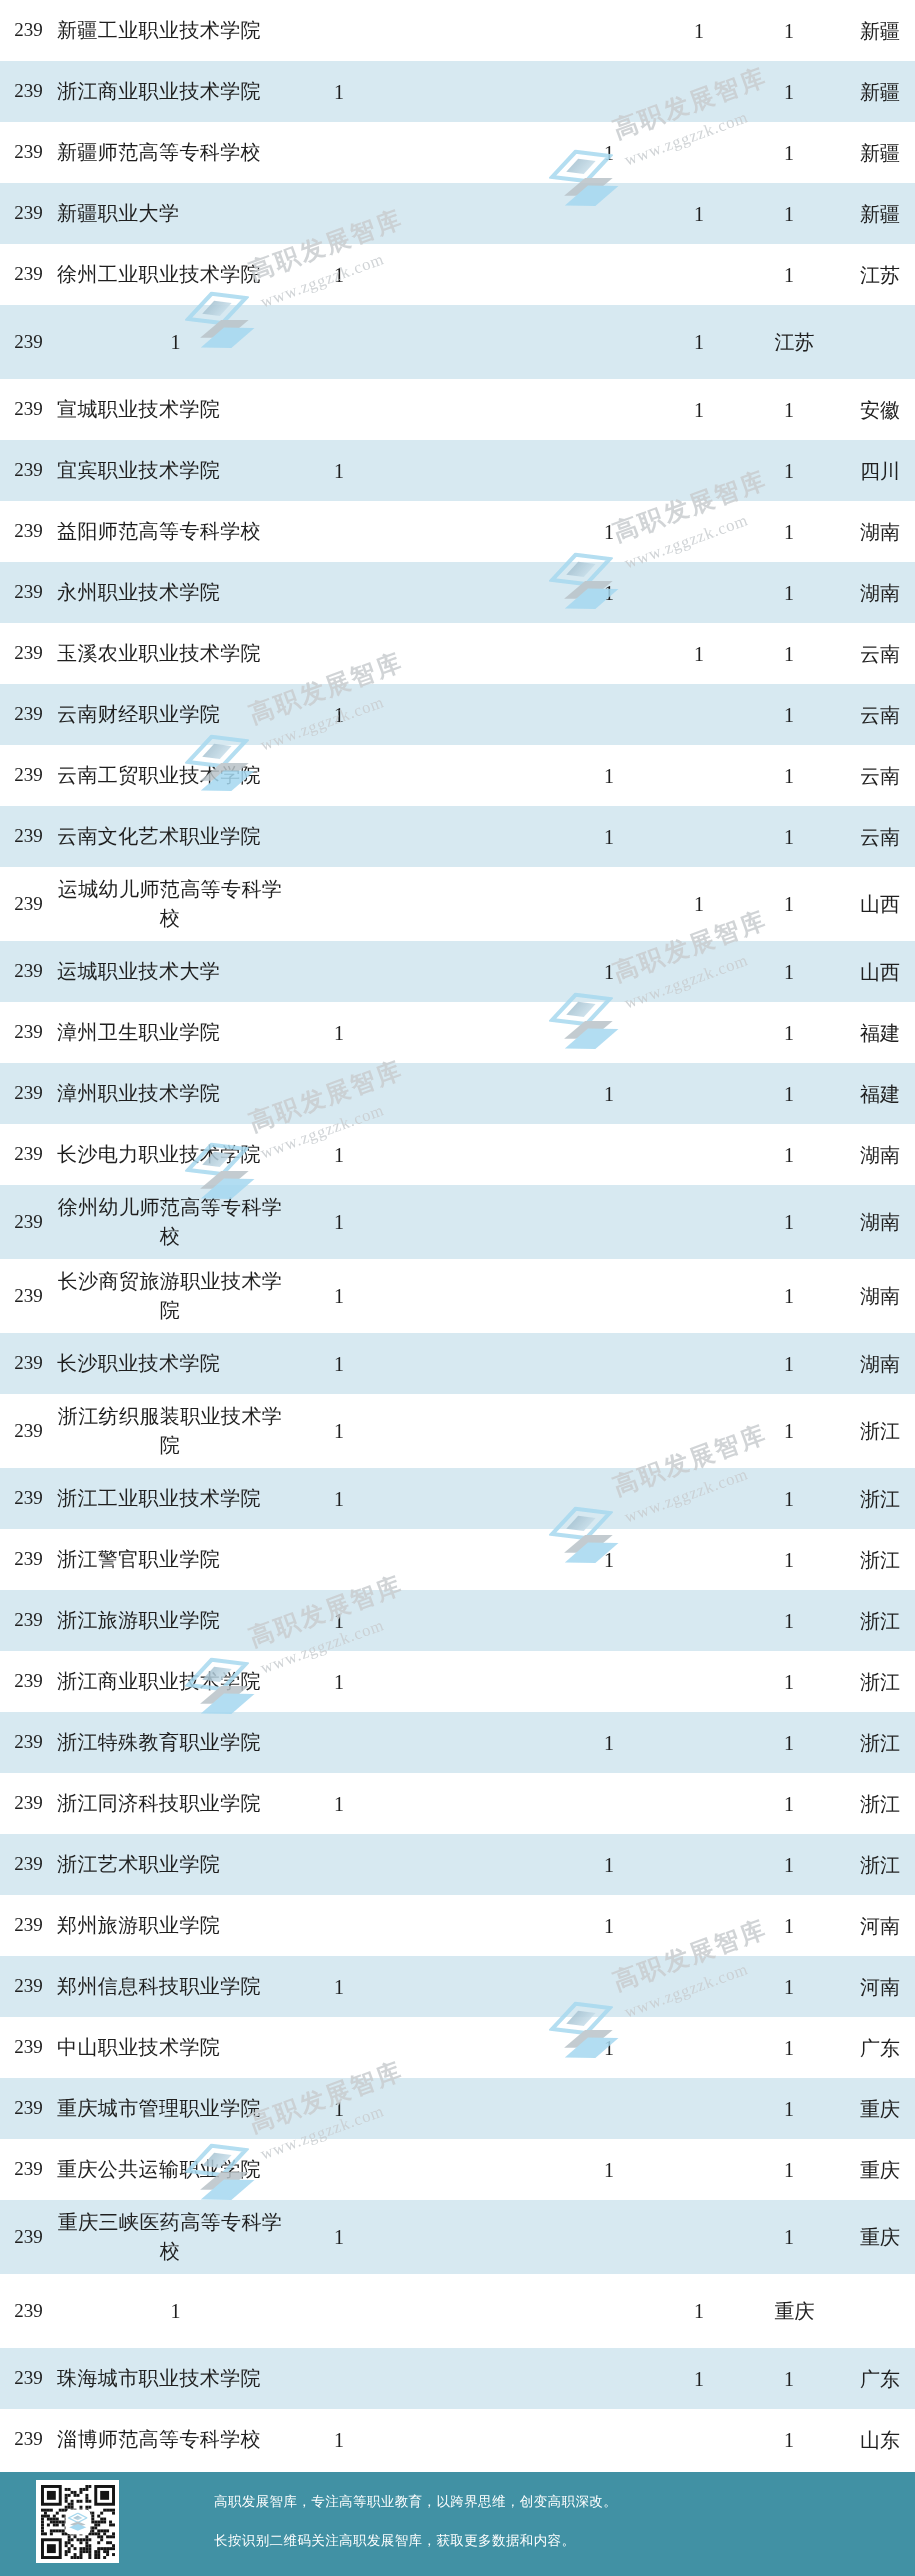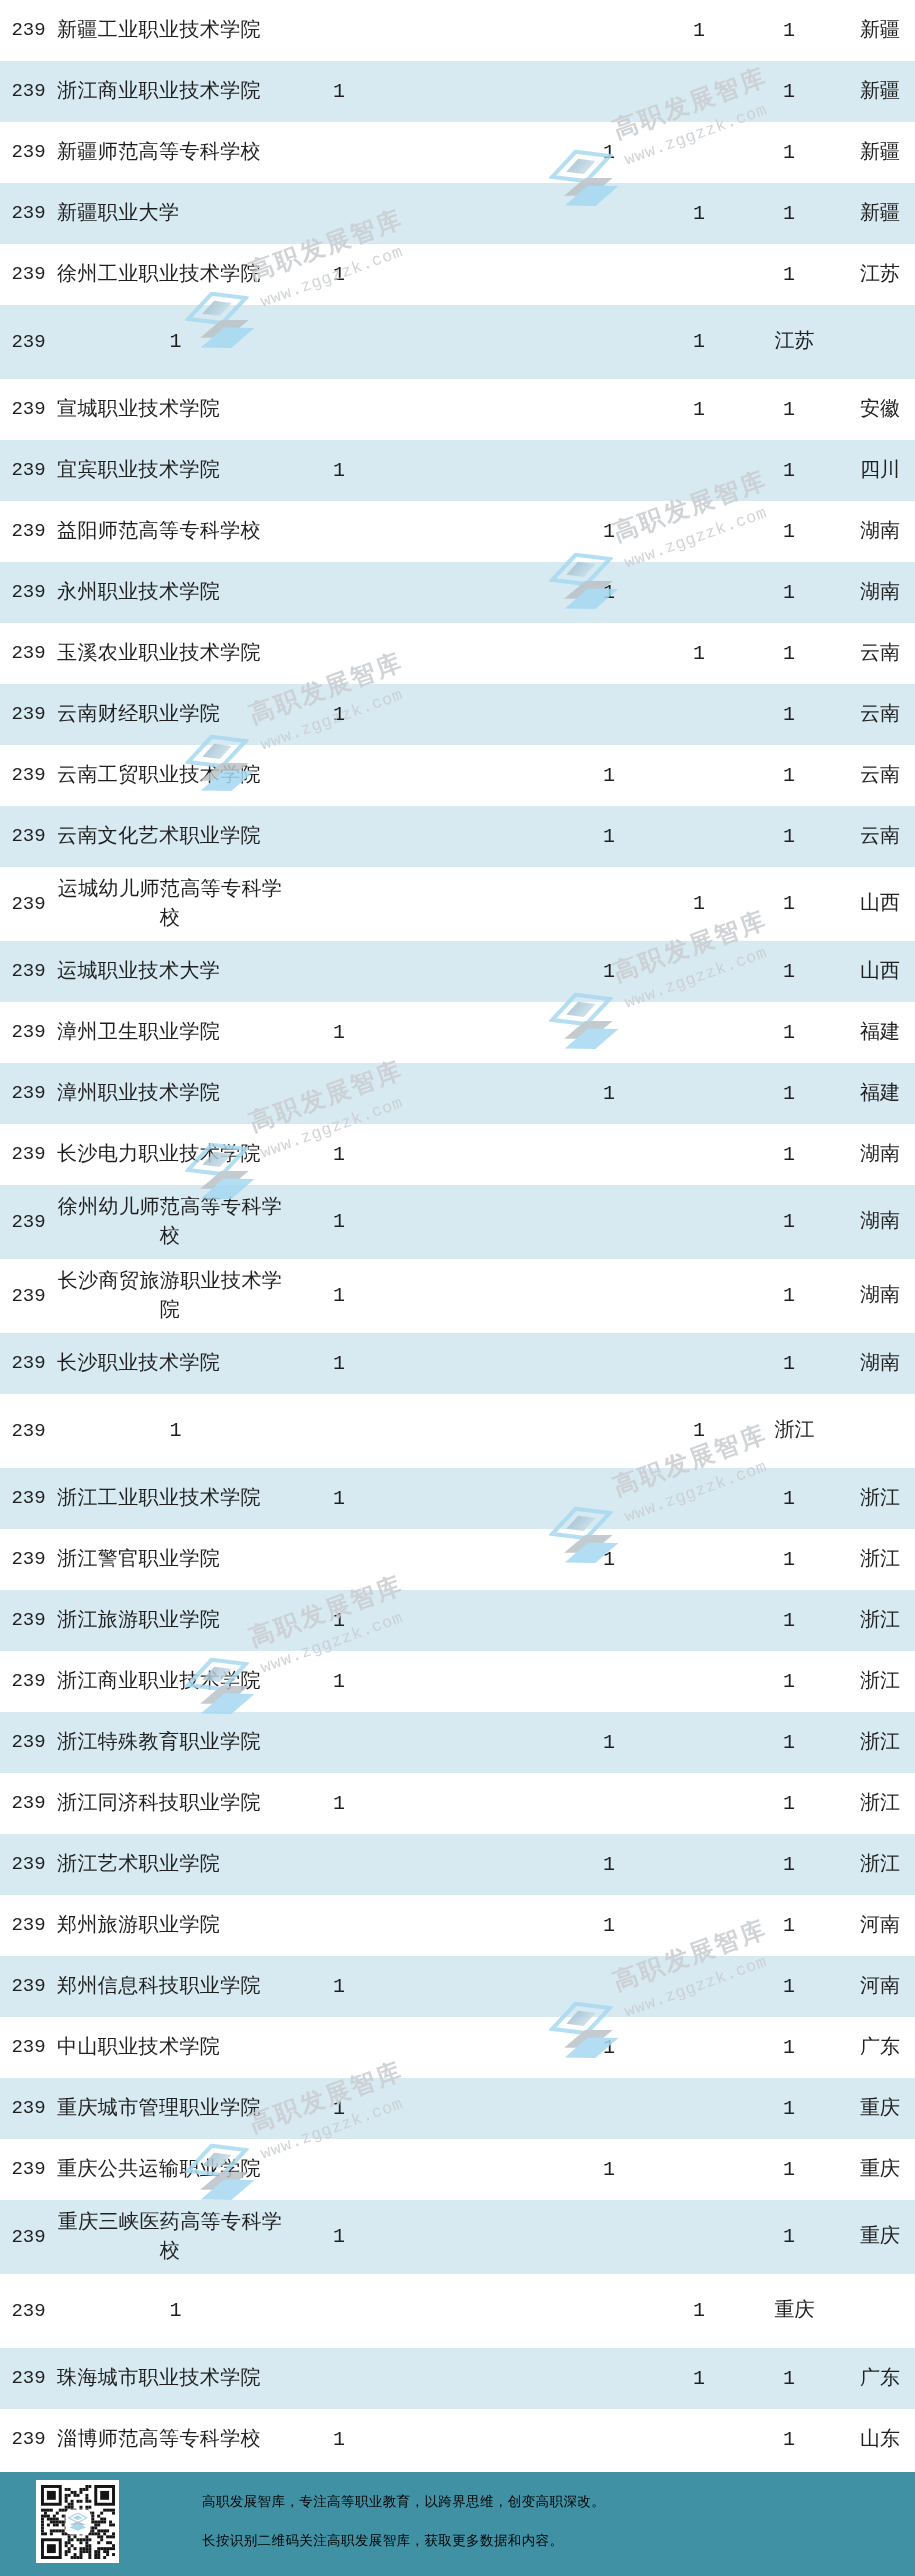--- a/index.html
+++ b/index.html
@@ -1,18 +1,18 @@
 <!DOCTYPE html>
 <html style="font-size:12.7px"><head>
 <meta charset="utf-8">
 <style>
   html,body{margin:0;padding:0;background:#ffffff;}
   .page{
     position:relative;width:915px;height:2576px;background:#ffffff;
-    font-family:Liberation Mono, monospace;color:#1f1f1f;overflow:hidden;
+    font-family:Liberation Serif, serif;color:#1f1f1f;overflow:hidden;
   }
   .table{position:relative;z-index:1;}
   .row{
     display:grid;
     grid-template-columns:57px 237px repeat(6,90px) 1fr;
     align-items:center;height:61px;
   }
   .row.tall{height:74px;}
   .row.blue{background:var(--row-alt,#d7e9f1);}
   .cell{text-align:center;font-size:20px;line-height:1.2;}
@@ -38,21 +38,21 @@
     position:absolute;left:36px;top:8px;width:74px;height:74px;
     background:#ffffff;padding:4.7px;line-height:0;
   }
   .qr-wrap{position:relative;width:74px;height:74px;}
   .qr-logo{
     position:absolute;left:50%;top:50%;transform:translate(-50%,-50%);
     width:25px;height:25px;background:#ffffff;border-radius:4.7px;
     display:flex;align-items:center;justify-content:center;line-height:0;
   }
   .f-line{
-    position:absolute;left:202px;color:#000000;font-size:13.5px;letter-spacing:0.4px;white-space:nowrap;
+    position:absolute;left:214px;color:#ffffff;font-size:13.5px;letter-spacing:0.4px;white-space:nowrap;
   }
   .f-line.f1{top:20.6px;}
   .f-line.f2{top:60px;}
 </style>
 </head>
 <body>
 
 <div class="page" style="--row-alt: #d7e9f1; --footer-bg: #4191a4; --wm-color: #c9cdd0; color: rgb(31, 31, 31);">
   <div class="table" id="table">
       <div class="row">
@@ -333,20 +333,23 @@
     <div class="cell v">1</div>
     <div class="cell v"></div>
     <div class="cell v"></div>
     <div class="cell v"></div>
     <div class="cell v"></div>
     <div class="cell v">1</div>
     <div class="cell province">湖南</div>
   </div>
       <div class="row tall">
     <div class="cell rank">239</div>
+    <div class="cell name">
+          <span class="name-inner">浙江纺织服装职业技术学院</span>
+        </div>
     <div class="cell v">1</div>
     <div class="cell v"></div>
     <div class="cell v"></div>
     <div class="cell v"></div>
     <div class="cell v"></div>
     <div class="cell v">1</div>
     <div class="cell province">浙江</div>
   </div>
       <div class="row blue">
     <div class="cell rank">239</div>

